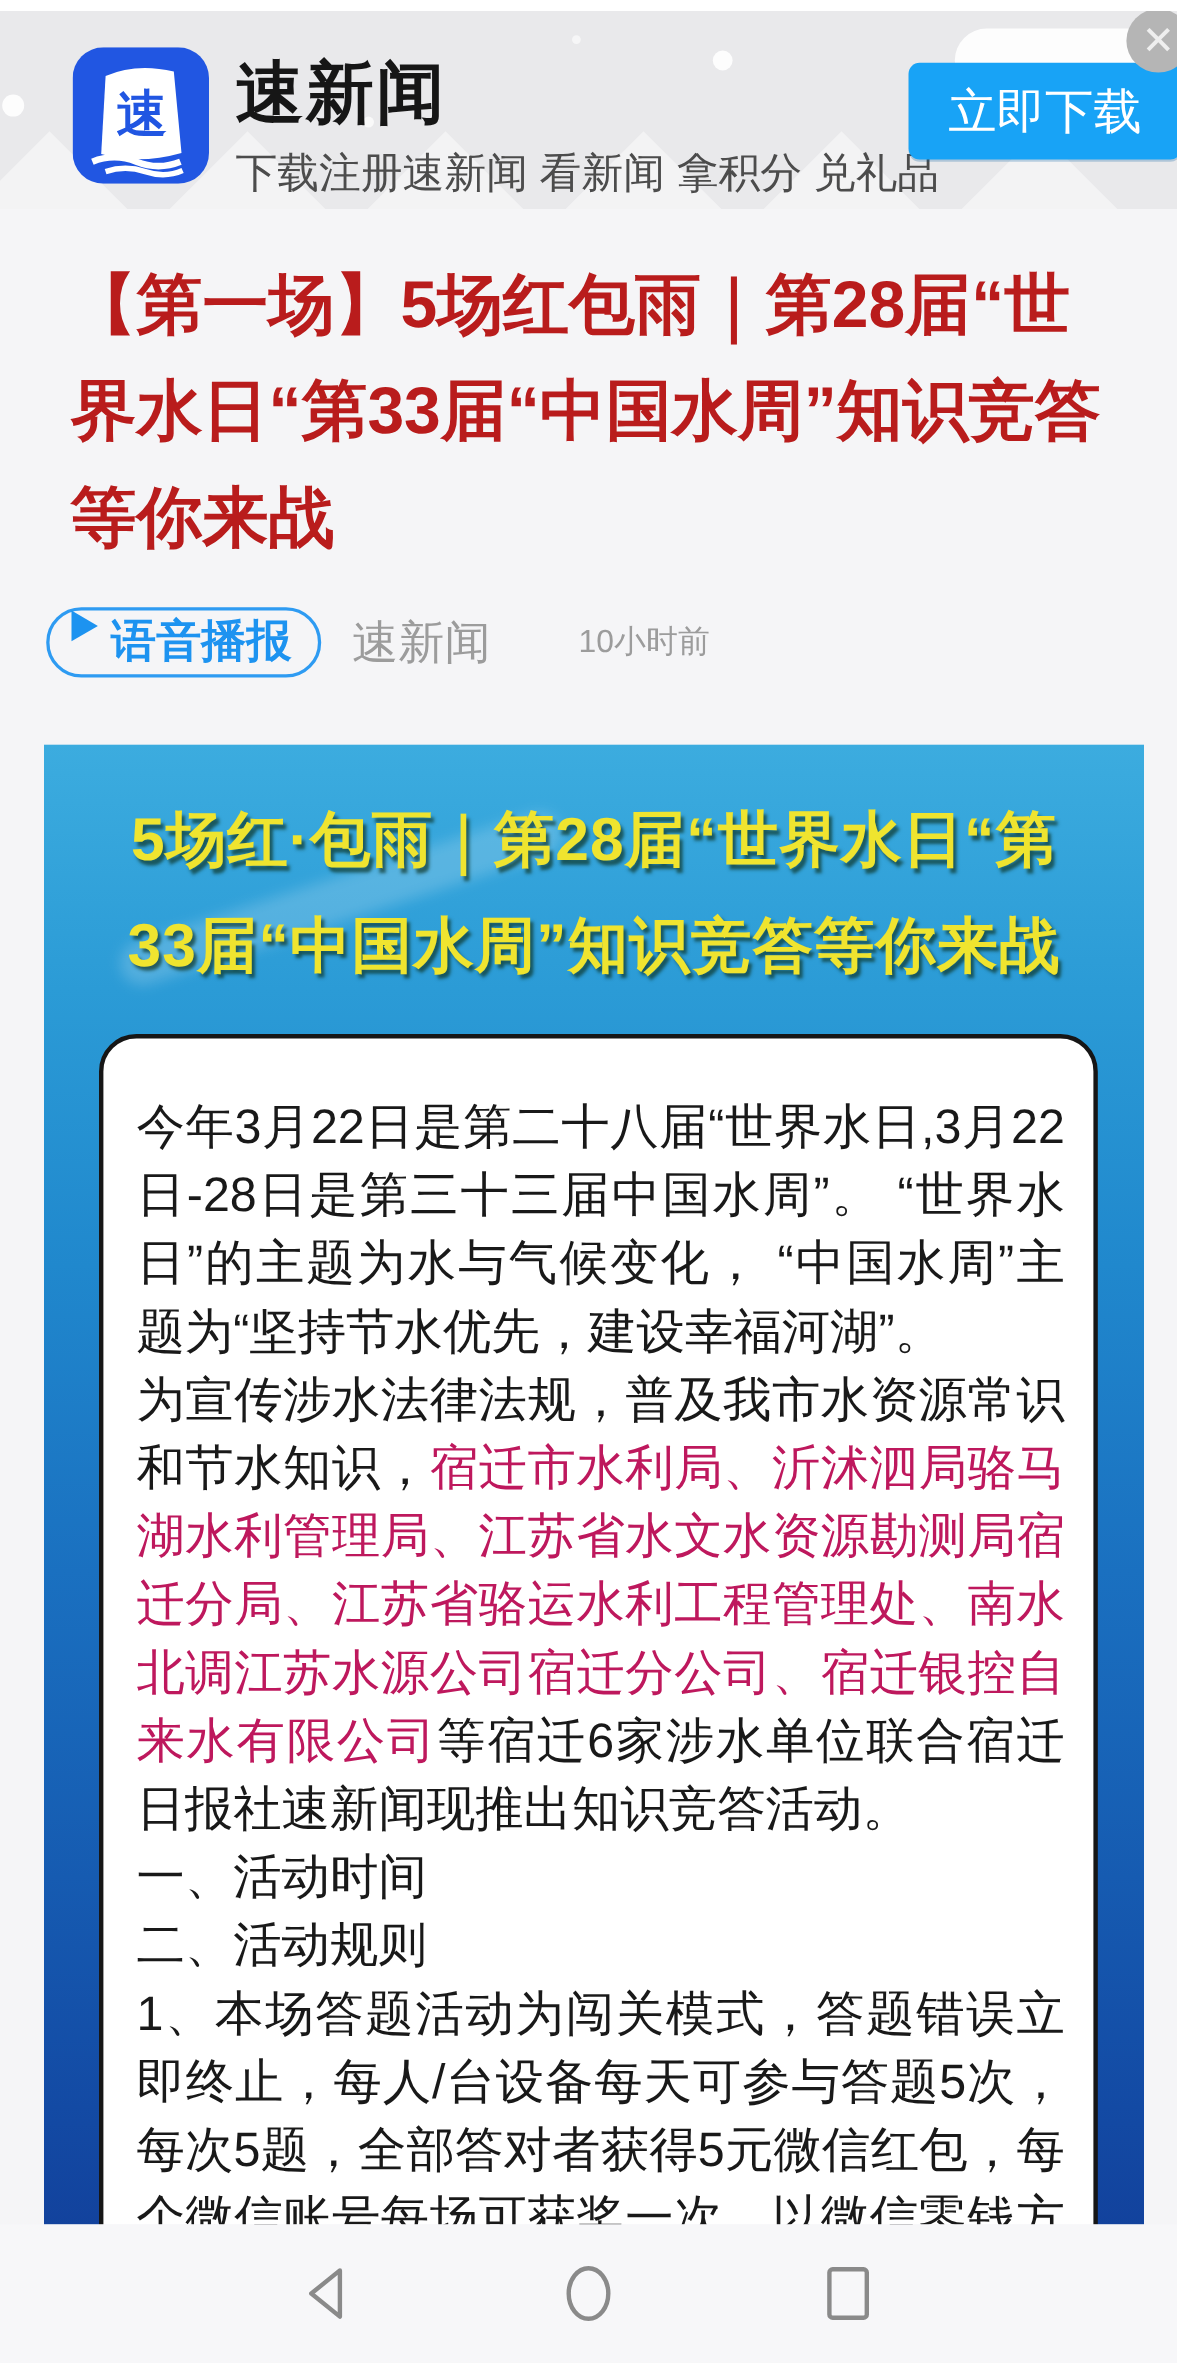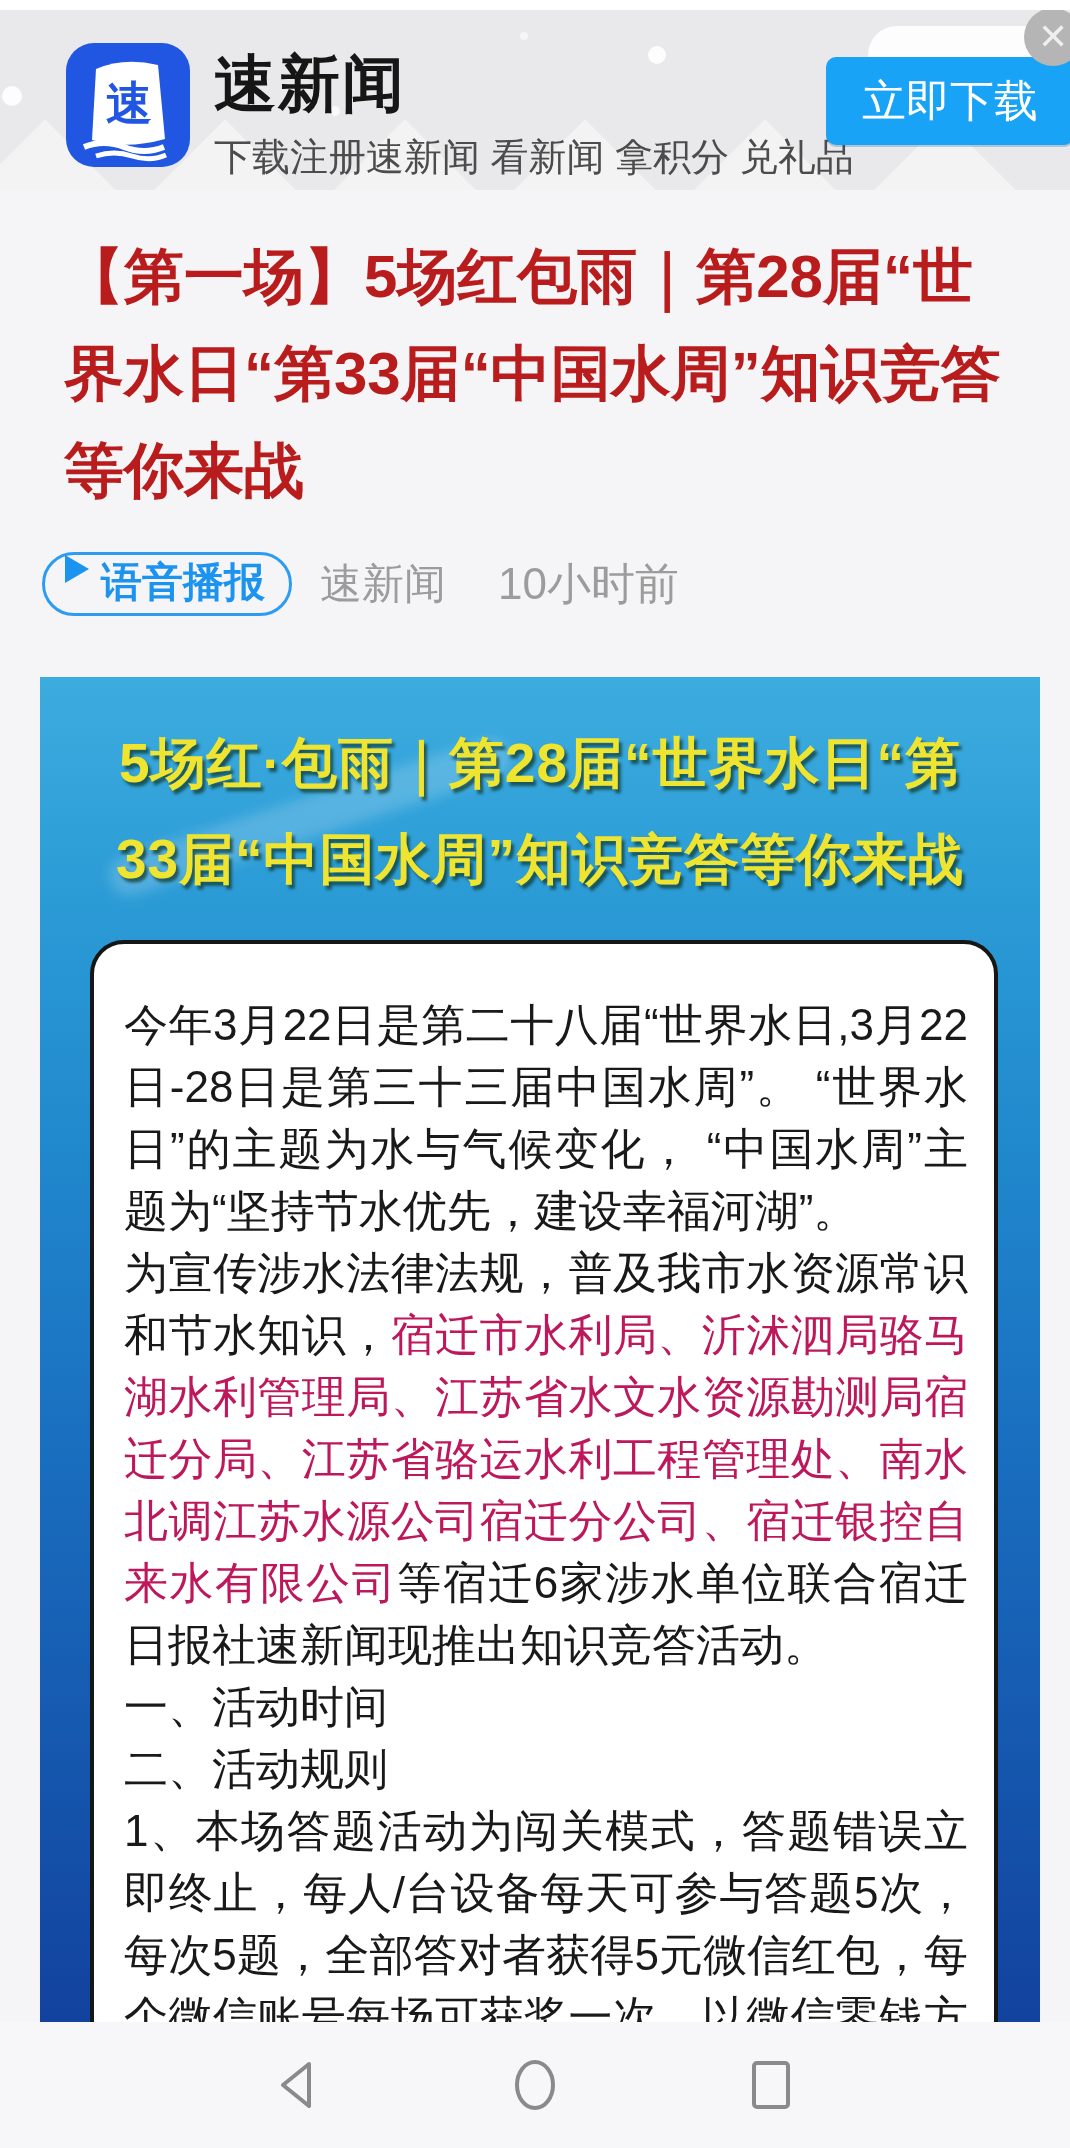--- a/index.html
+++ b/index.html
@@ -66,21 +66,21 @@
   .voice-pill {
     height:64px; border:3px solid #2e9bf2; border-radius:36px; background:transparent;
     display:flex; padding:0 24px 0 20px;
     color:#1d93f0; font-size:41px; font-weight:700; font-family:inherit;
   }
   .play-tri {
     width:0; height:0; margin-right:12px;
     border-left:24px solid #1d93f0; border-top:14px solid transparent; border-bottom:14px solid transparent;
   }
   .meta-source { margin-left:28px; color:#9c9c9c; font-size:42px; }
-  .meta-time  { margin-left:52px; color:#9c9c9c; font-size:44px; }
+  .meta-time  { margin-left:80px; color:#9c9c9c; font-size:29px; }
 
   
   .poster {
     position:absolute; left:40px; top:630px; width:1000px; height:1392px; overflow:hidden;
     background:linear-gradient(180deg,#3cacdf 0%,#2b9bd6 16%,#2088cd 34%,#1a70c0 54%,
                #165bb1 74%,#134aa4 89%,#123f9a 100%);
     margin-top:47px;
   }
   .water { position:absolute; background:rgba(255,255,255,.18); border-radius:999px; filter:blur(6px); }
   .water.w1{ left:60px;  top:120px; width:420px; height:40px; transform:rotate(-18deg); }

